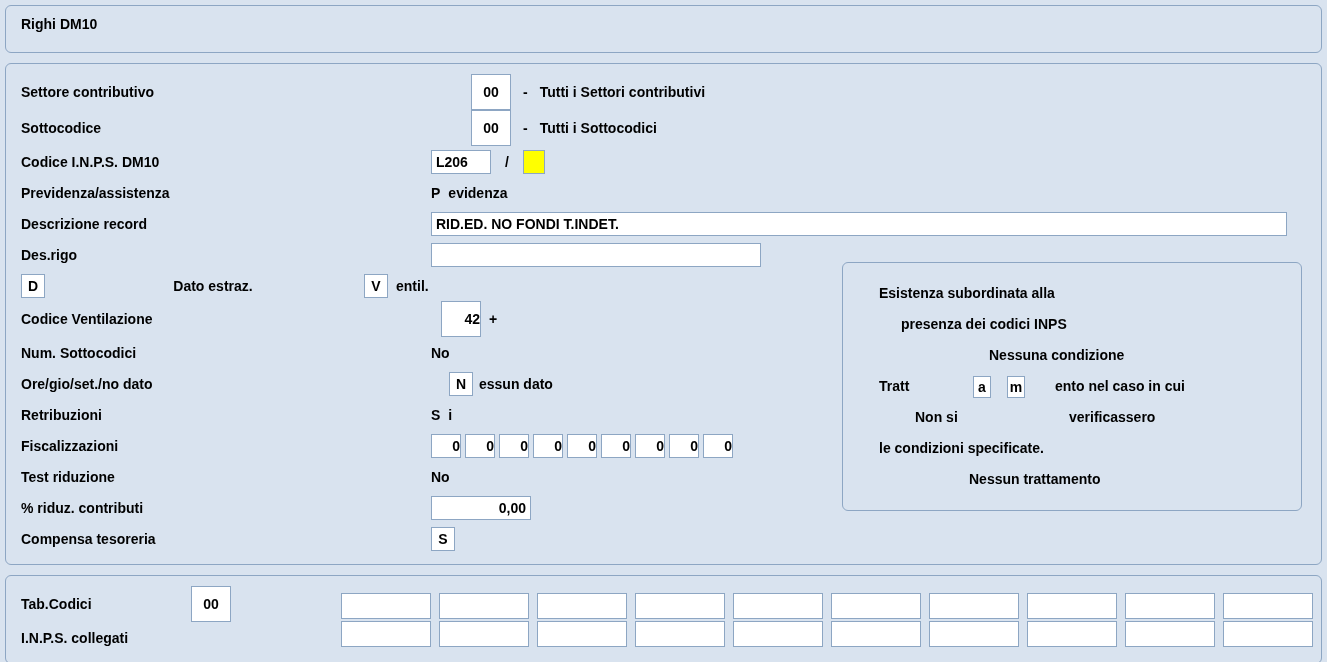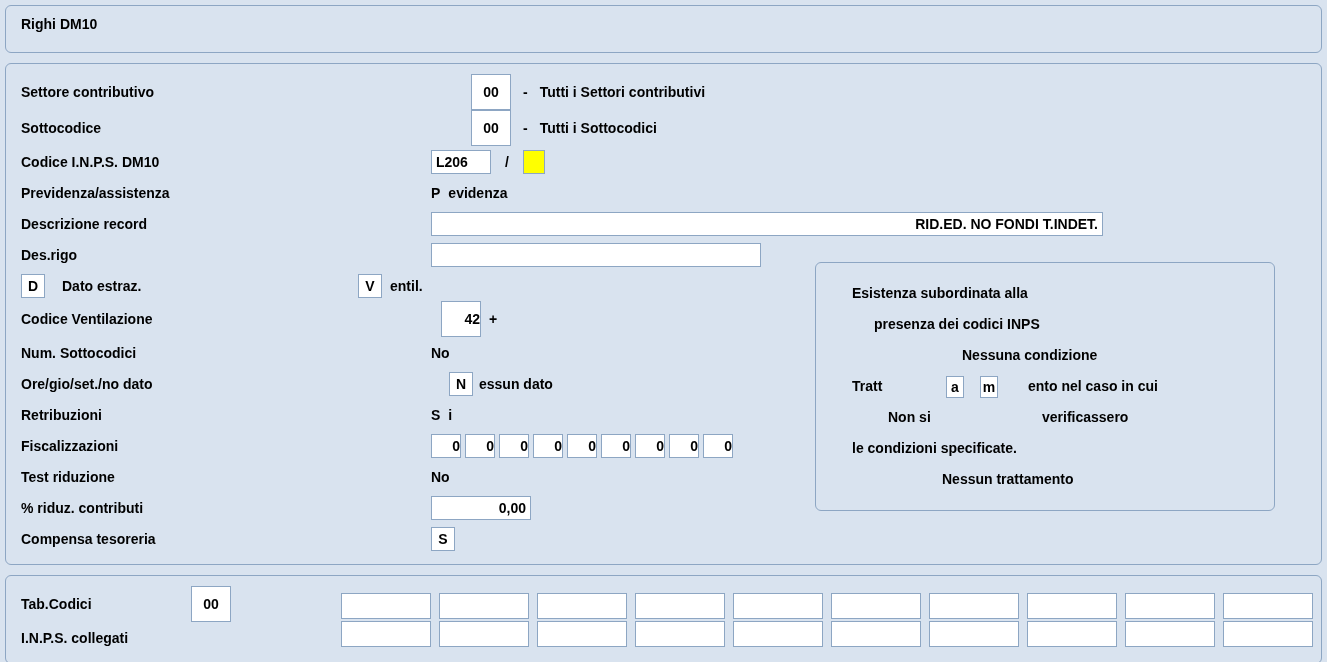--- a/index.html
+++ b/index.html
@@ -74,29 +74,28 @@
       height: 24px;
       font-family: Arial, sans-serif;
       font-size: 14px;
       font-weight: bold;
       text-align: right;
       padding: 0 4px;
       border: 1px solid #8da6c3;
       background: #fff;
     }
     input.long {
-      width: 672px;
+      width: 856px;
       height: 24px;
       font-family: Arial, sans-serif;
       font-size: 14px;
       font-weight: bold;
       padding: 0 4px;
       border: 1px solid #8da6c3;
       background: #fff;
-      text-align: right;
     }
     input.mid {
       width: 330px;
       height: 24px;
       font-family: Arial, sans-serif;
       font-size: 14px;
       font-weight: bold;
       padding: 0 4px;
       border: 1px solid #8da6c3;
       background: #fff;
@@ -210,21 +209,21 @@
     <div class="row">
       <div class="label-col">Des.rigo</div>
       <div class="value-col">
         <input class="mid" value="" style="">
       </div>
     </div>
 
     <div class="row">
       <div class="value-col">
         <input class="quadro" value="D" style="">
-        <span style="margin-left:11px; width:290px; display:inline-block;">Dato estraz.</span>
+        <span style="margin-left:17px; width:290px; display:inline-block;text-align:center;">Dato estraz.</span>
         <input class="quadro" value="V" style="">
         <span style="margin-left:2px;">entil.</span>
       </div>
     </div>
 
     <div class="row">
       <div class="label-col">Codice Ventilazione</div>
       <div class="value-col" style="padding-left:10px;">
         <input class="small" style="text-align: right;" value="42">
         <span class="plus">+</span>
@@ -285,21 +284,21 @@
       </div>
     </div>
 
     <div class="row">
       <div class="label-col">Compensa tesoreria</div>
       <div class="value-col">
         <input class="quadro" value="S" style="">
       </div>
     </div>
 
-    <div class="side-panel" style="position:absolute; left:809px; top:198px;padding-left:36px;">
+    <div class="side-panel" style="position:absolute; left:836px; top:198px;padding-left:36px;">
       <div>Esistenza subordinata alla</div>
       <div style="padding-left:22px;">presenza dei codici INPS</div>
       <div style="padding-left:110px;">Nessuna condizione</div>
       <div style="display:flex;align-items:center;gap:16px;">
         <span style="width:78px;display:inline-block;">Tratt</span>
         <input class="quadro" style="width: 18px; height: 22px;" value="a">
         <input class="quadro" style="width: 18px; height: 22px;" value="m">
         <span style="margin-left:14px;">ento nel caso in cui</span>
       </div>
       <div style="display:flex;">

